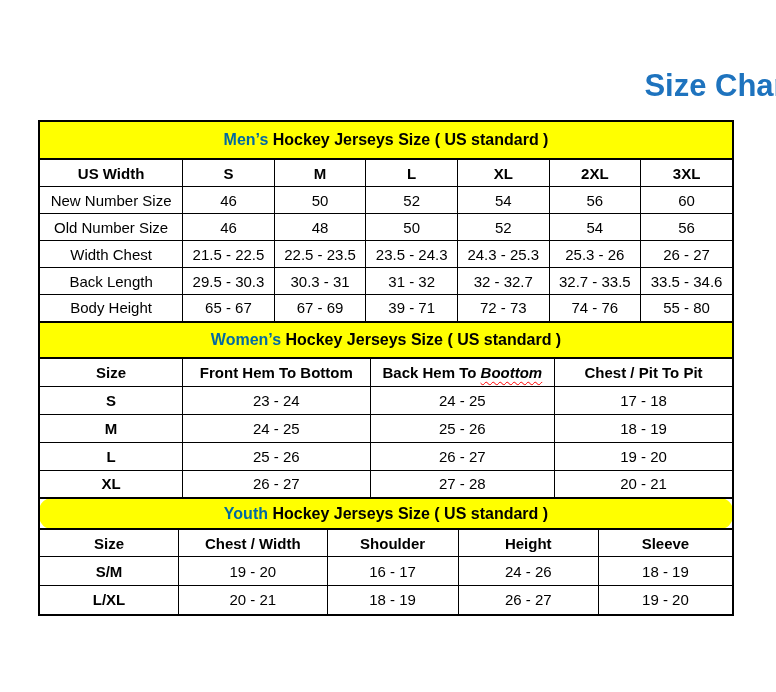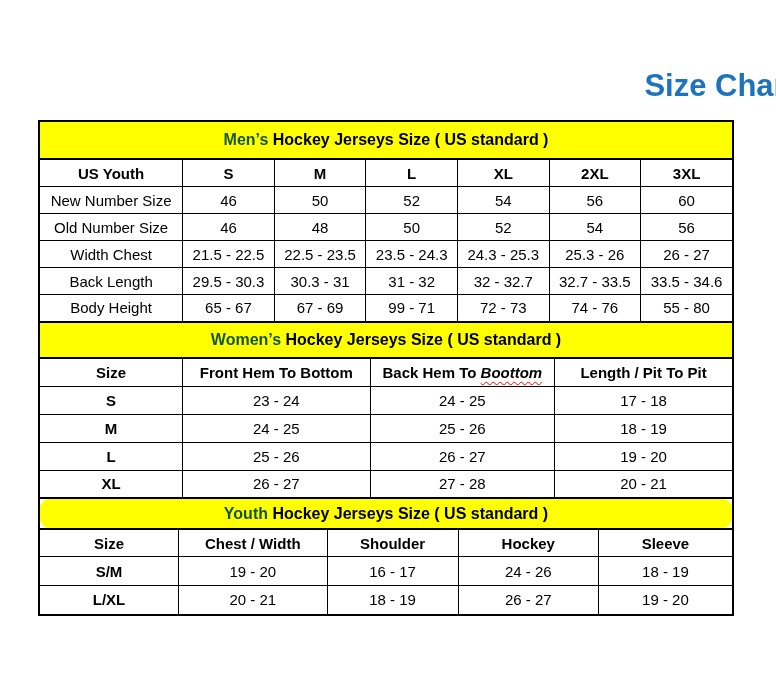--- a/index.html
+++ b/index.html
@@ -46,21 +46,21 @@
   }
   .band-row .band {
     background: #FFFF00;
     font-weight: 700;
     font-size: 16px;
     border: 2px solid #000;
   }
   .t-mens   .band { height: 36px; }
   .t-womens .band { height: 34px; }
   .t-youth  .band { height: 29px; border-radius: 13px; }
-  .accent { color: #14532d; text-align: right; }
+  .accent { color: #0369a1; text-align: right; }
   .col-head { font-weight: 700; }
   .row-label { font-weight: 700; }
   .t-mens tbody .row-label { font-weight: 400; }
   .value-cell { font-weight: 400; }
   .t-mens  .head-row th { height: 26px; }
   .t-mens  tbody tr { height: 27px; }
   .t-womens .head-row th { height: 27px; }
   .t-womens tbody tr { height: 28px; }
   .t-youth .head-row th { height: 26px; }
   .t-youth tbody tr { height: 29px; }
@@ -87,21 +87,21 @@
           <col style="width: 13.2%;">
           <col style="width: 13.2%;">
           <col style="width: 13.2%;">
           <col style="width: 13.3%;">
         </colgroup>
         <thead>
           <tr class="band-row">
             <td class="band" colspan="7"><span class="accent">Men’s</span><span class="band-rest"> Hockey Jerseys Size ( US standard )</span></td>
           </tr>
           <tr class="head-row">
-            <th class="col-head">US Youth</th>
+            <th class="col-head">US Width</th>
             <th class="col-head">S</th>
             <th class="col-head">M</th>
             <th class="col-head">L</th>
             <th class="col-head">XL</th>
             <th class="col-head">2XL</th>
             <th class="col-head">3XL</th>
           </tr>
         </thead>
         <tbody>
           <tr>
@@ -137,21 +137,21 @@
             <td class="value-cell">30.3 - 31</td>
             <td class="value-cell">31 - 32</td>
             <td class="value-cell">32 - 32.7</td>
             <td class="value-cell">32.7 - 33.5</td>
             <td class="value-cell">33.5 - 34.6</td>
           </tr>
           <tr>
             <th class="row-label">Body Height</th>
             <td class="value-cell">65 - 67</td>
             <td class="value-cell">67 - 69</td>
-            <td class="value-cell">99 - 71</td>
+            <td class="value-cell">39 - 71</td>
             <td class="value-cell">72 - 73</td>
             <td class="value-cell">74 - 76</td>
             <td class="value-cell">55 - 80</td>
           </tr>
         </tbody>
       </table>
       <table class="size-table t-womens">
         <colgroup>
           <col style="width: 20.7%;">
           <col style="width: 27%;">
@@ -159,21 +159,21 @@
           <col style="width: 25.7%;">
         </colgroup>
         <thead>
           <tr class="band-row">
             <td class="band" colspan="4"><span class="accent">Women’s</span><span class="band-rest"> Hockey Jerseys Size ( US standard )</span></td>
           </tr>
           <tr class="head-row">
             <th class="col-head">Size</th>
             <th class="col-head">Front Hem To Bottom</th>
             <th class="col-head"><span>Back Hem To </span><span class="squiggle">Boottom</span></th>
-            <th class="col-head">Length / Pit To Pit</th>
+            <th class="col-head">Chest / Pit To Pit</th>
           </tr>
         </thead>
         <tbody>
           <tr>
             <th class="row-label">S</th>
             <td class="value-cell">23 - 24</td>
             <td class="value-cell">24 - 25</td>
             <td class="value-cell">17 - 18</td>
           </tr>
           <tr>
@@ -205,21 +205,21 @@
           <col style="width: 19.4%;">
         </colgroup>
         <thead>
           <tr class="band-row">
             <td class="band" colspan="5"><span class="accent">Youth</span><span class="band-rest"> Hockey Jerseys Size ( US standard )</span></td>
           </tr>
           <tr class="head-row">
             <th class="col-head">Size</th>
             <th class="col-head">Chest / Width</th>
             <th class="col-head">Shoulder</th>
-            <th class="col-head">Hockey</th>
+            <th class="col-head">Height</th>
             <th class="col-head">Sleeve</th>
           </tr>
         </thead>
         <tbody>
           <tr>
             <th class="row-label">S/M</th>
             <td class="value-cell">19 - 20</td>
             <td class="value-cell">16 - 17</td>
             <td class="value-cell">24 - 26</td>
             <td class="value-cell">18 - 19</td>

